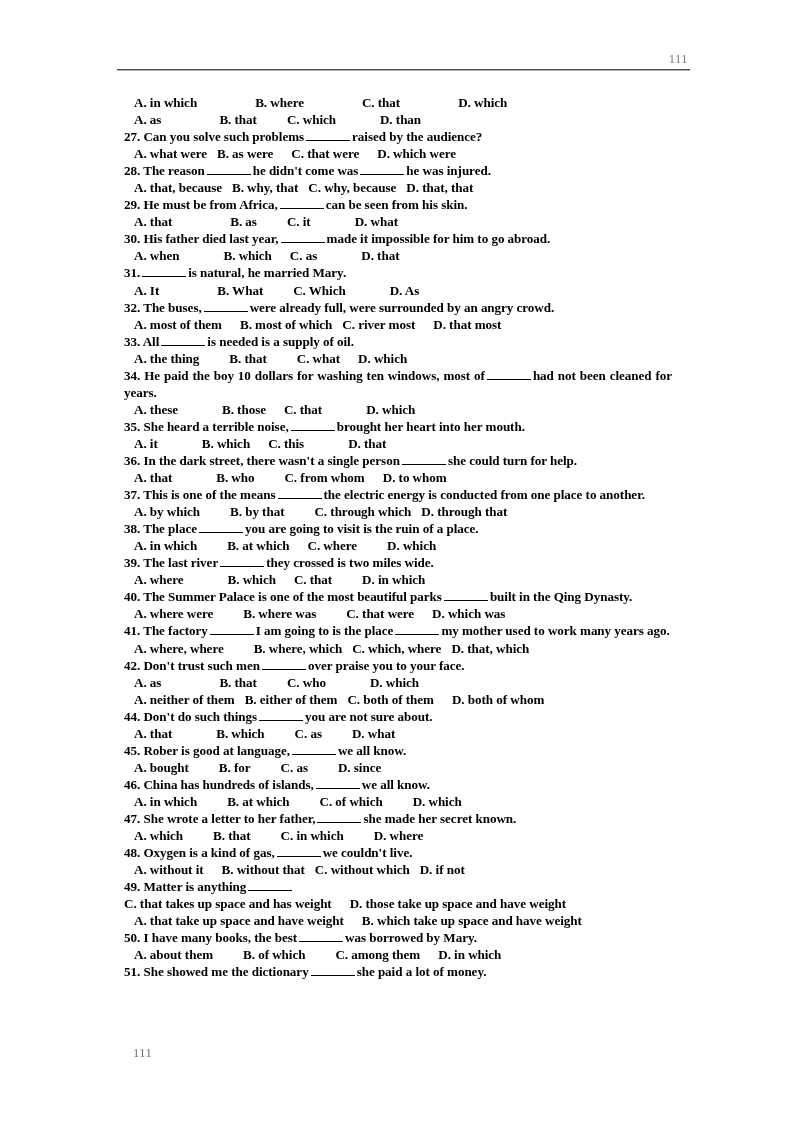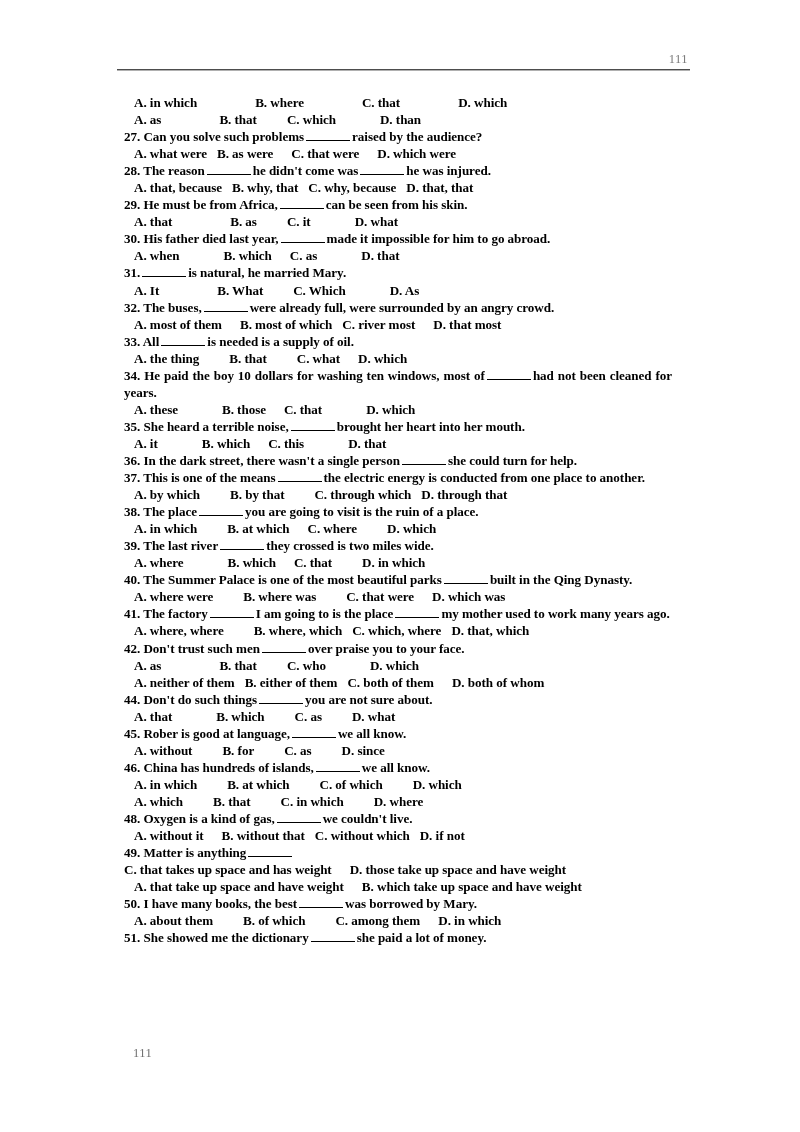--- a/index.html
+++ b/index.html
@@ -158,20 +158,21 @@
     <div class="line q"><span>33. All</span><span class="blank w1"></span><span>is needed is a supply of oil.</span></div>
     <div class="line opts"><span>A. the thing</span><span class="sp sp-m"></span><span>B. that</span><span class="sp sp-m"></span><span>C. what</span><span class="sp sp-s"></span><span>D. which</span></div>
 
     <div class="para"><span>34. He paid the boy 10 dollars for washing ten windows, most of</span><span class="blank w1"></span><span>had not been cleaned for years.</span></div>
     <div class="line opts"><span>A. these</span><span class="sp sp-l"></span><span>B. those</span><span class="sp sp-s"></span><span>C. that</span><span class="sp sp-l"></span><span>D. which</span></div>
 
     <div class="line q"><span>35. She heard a terrible noise,</span><span class="blank w1"></span><span>brought her heart into her mouth.</span></div>
     <div class="line opts"><span>A. it</span><span class="sp sp-l"></span><span>B. which</span><span class="sp sp-s"></span><span>C. this</span><span class="sp sp-l"></span><span>D. that</span></div>
 
     <div class="line q"><span>36. In the dark street, there wasn't a single person</span><span class="blank w1"></span><span>she could turn for help.</span></div>
+    <div class="line opts"><span>A. that</span><span class="sp sp-l"></span><span>B. who</span><span class="sp sp-m"></span><span>C. from whom</span><span class="sp sp-s"></span><span>D. to whom</span></div>
 
     <div class="para"><span>37. This is one of the means</span><span class="blank w1"></span><span>the electric energy is conducted from one place to another.</span></div>
     <div class="line opts"><span>A. by which</span><span class="sp sp-m"></span><span>B. by that</span><span class="sp sp-m"></span><span>C. through which</span><span class="sp sp-xs"></span><span>D. through that</span></div>
 
     <div class="line q"><span>38. The place</span><span class="blank w1"></span><span>you are going to visit is the ruin of a place.</span></div>
     <div class="line opts"><span>A. in which</span><span class="sp sp-m"></span><span>B. at which</span><span class="sp sp-s"></span><span>C. where</span><span class="sp sp-m"></span><span>D. which</span></div>
 
     <div class="line q"><span>39. The last river</span><span class="blank w1"></span><span>they crossed is two miles wide.</span></div>
     <div class="line opts"><span>A. where</span><span class="sp sp-l"></span><span>B. which</span><span class="sp sp-s"></span><span>C. that</span><span class="sp sp-m"></span><span>D. in which</span></div>
 
@@ -183,25 +184,26 @@
 
     <div class="line q"><span>42. Don't trust such men</span><span class="blank w1"></span><span>over praise you to your face.</span></div>
     <div class="line opts"><span>A. as</span><span class="sp sp-xl"></span><span>B. that</span><span class="sp sp-m"></span><span>C. who</span><span class="sp sp-l"></span><span>D. which</span></div>
 
     <div class="line opts"><span>A. neither of them</span><span class="sp sp-xs"></span><span>B. either of them</span><span class="sp sp-xs"></span><span>C. both of them</span><span class="sp sp-s"></span><span>D. both of whom</span></div>
 
     <div class="line q"><span>44. Don't do such things</span><span class="blank w1"></span><span>you are not sure about.</span></div>
     <div class="line opts"><span>A. that</span><span class="sp sp-l"></span><span>B. which</span><span class="sp sp-m"></span><span>C. as</span><span class="sp sp-m"></span><span>D. what</span></div>
 
     <div class="line q"><span>45. Rober is good at language,</span><span class="blank w1"></span><span>we all know.</span></div>
-    <div class="line opts"><span>A. without</span><span class="sp sp-m"></span><span>B. for</span><span class="sp sp-m"></span><span>C. as</span><span class="sp sp-m"></span><span>D. since</span></div>
+    <div class="line opts"><span>A. bought</span><span class="sp sp-m"></span><span>B. for</span><span class="sp sp-m"></span><span>C. as</span><span class="sp sp-m"></span><span>D. since</span></div>
 
     <div class="line q"><span>46. China has hundreds of islands,</span><span class="blank w1"></span><span>we all know.</span></div>
     <div class="line opts"><span>A. in which</span><span class="sp sp-m"></span><span>B. at which</span><span class="sp sp-m"></span><span>C. of which</span><span class="sp sp-m"></span><span>D. which</span></div>
 
+    <div class="line q"><span>47. She wrote a letter to her father,</span><span class="blank w1"></span><span>she made her secret known.</span></div>
     <div class="line opts"><span>A. which</span><span class="sp sp-m"></span><span>B. that</span><span class="sp sp-m"></span><span>C. in which</span><span class="sp sp-m"></span><span>D. where</span></div>
 
     <div class="line q"><span>48. Oxygen is a kind of gas,</span><span class="blank w1"></span><span>we couldn't live.</span></div>
     <div class="line opts"><span>A. without it</span><span class="sp sp-s"></span><span>B. without that</span><span class="sp sp-xs"></span><span>C. without which</span><span class="sp sp-xs"></span><span>D. if not</span></div>
 
     <div class="line q"><span>49. Matter is anything</span><span class="blank w1"></span><span></span></div>
     <div class="opts-wrap">
       <div class="line row2"><span>C. that takes up space and has weight</span><span class="sp sp-s"></span><span>D. those take up space and have weight</span></div>
       <div class="line"><span>A. that take up space and have weight</span><span class="sp sp-s"></span><span>B. which take up space and have weight</span></div>
     </div>

